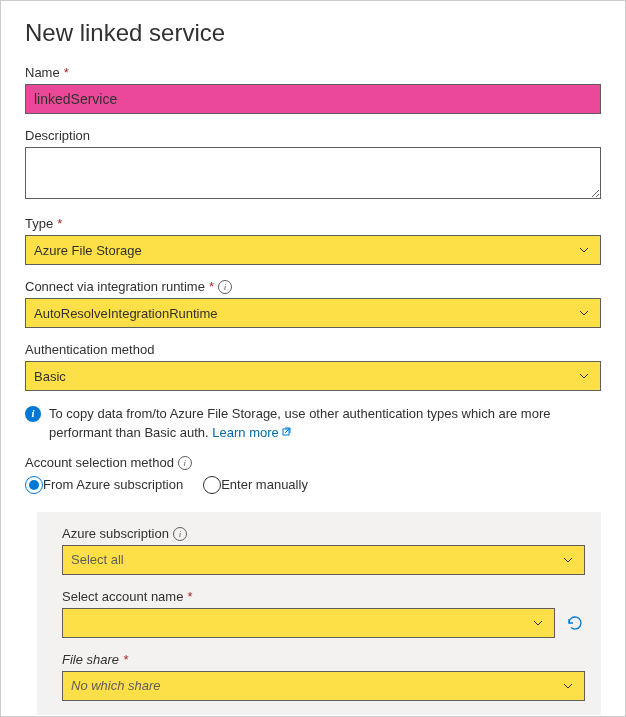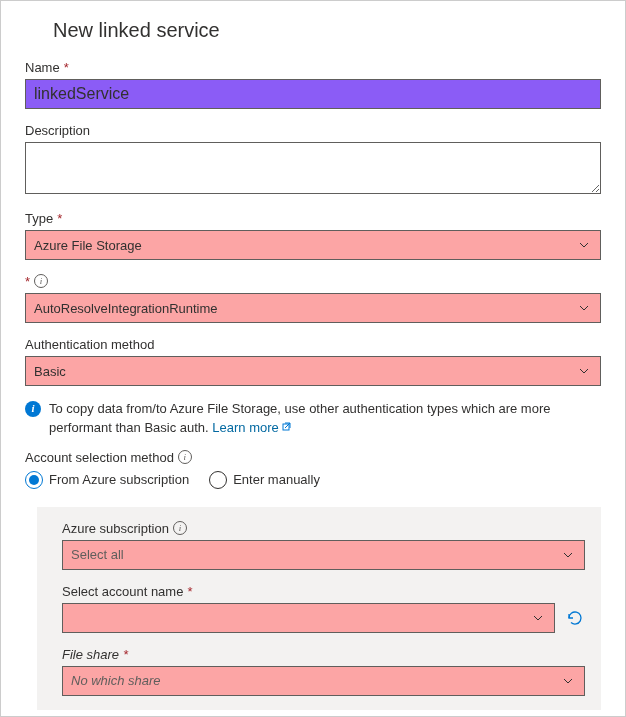--- a/index.html
+++ b/index.html
@@ -8,33 +8,32 @@
       font-size: 13px;
       color: #323130;
       background: #fff;
       width: 626px;
       height: 717px;
       border: 1px solid #ccc;
       padding: 18px 24px;
       overflow: hidden;
     }
     h1 {
-      font-size: 20px;
+      font-size: 24px;
       font-weight: 400;
       color: #323130;
       margin-bottom: 18px;
-      margin-left: 28px;
     }
     .field { margin-bottom: 14px; }
     .field-label {
       font-size: 13px;
       color: #323130;
       margin-bottom: 4px;
       display: flex;
-      align-items: flex-start;
+      align-items: flex-end;
       gap: 4px;
     }
     .required { color: #a4262c; }
     .info-inline {
       display: inline-flex;
       width: 14px; height: 14px;
       border: 1px solid #605e5c;
       border-radius: 50%;
       align-items: center;
       justify-content: center;
@@ -42,39 +41,39 @@
       color: #605e5c;
       font-style: italic;
       font-family: Georgia, serif;
       cursor: default;
     }
     .text-input {
       width: 100%;
       height: 30px;
       border: 1px solid #605e5c;
       padding: 0 8px;
-      font-size: 16px;
+      font-size: 14px;
       font-family: inherit;
       color: #323130;
-      background: #8b5cf6;
+      background: #ec4899;
     }
     .textarea {
       width: 100%;
       height: 52px;
       border: 1px solid #605e5c;
       padding: 6px 8px;
       font-size: 13px;
       font-family: inherit;
       resize: both;
     }
     .select {
       width: 100%;
       height: 30px;
       border: 1px solid #605e5c;
-      background: #fca5a5;
+      background: #fde047;
       padding: 0 30px 0 8px;
       position: relative;
       display: flex;
       align-items: center;
       cursor: pointer;
       font-size: 13px;
     }
     .select-placeholder { color: #605e5c; }
     .chevron {
       position: absolute;
@@ -117,21 +116,20 @@
     .external-icon svg { display: inline-block; }
     .radio-row {
       display: flex;
       gap: 20px;
       margin-top: 6px;
       margin-bottom: 12px;
     }
     .radio-option {
       display: flex;
       align-items: center;
-      gap: 6px;
       cursor: pointer;
       font-size: 13px;
     }
     .radio-circle {
       width: 18px; height: 18px;
       border: 1px solid #323130;
       border-radius: 50%;
       display: flex;
       align-items: center;
       justify-content: center;
@@ -194,20 +192,21 @@
     <span class="chevron">
       <svg width="12" height="12" viewBox="0 0 12 12">
           <path d="M2 4 L6 8 L10 4" stroke="#323130" stroke-width="1" fill="none"></path>
         </svg>
     </span>
   </div>
 </div>
 
 <div class="field">
   <div class="field-label">
+    <span>Connect via integration runtime</span>
     <span class="required">*</span>
     <span class="info-inline">i</span>
   </div>
   <div class="select">
     <span>AutoResolveIntegrationRuntime</span>
     <span class="chevron">
       <svg width="12" height="12" viewBox="0 0 12 12">
           <path d="M2 4 L6 8 L10 4" stroke="#323130" stroke-width="1" fill="none"></path>
         </svg>
     </span>

